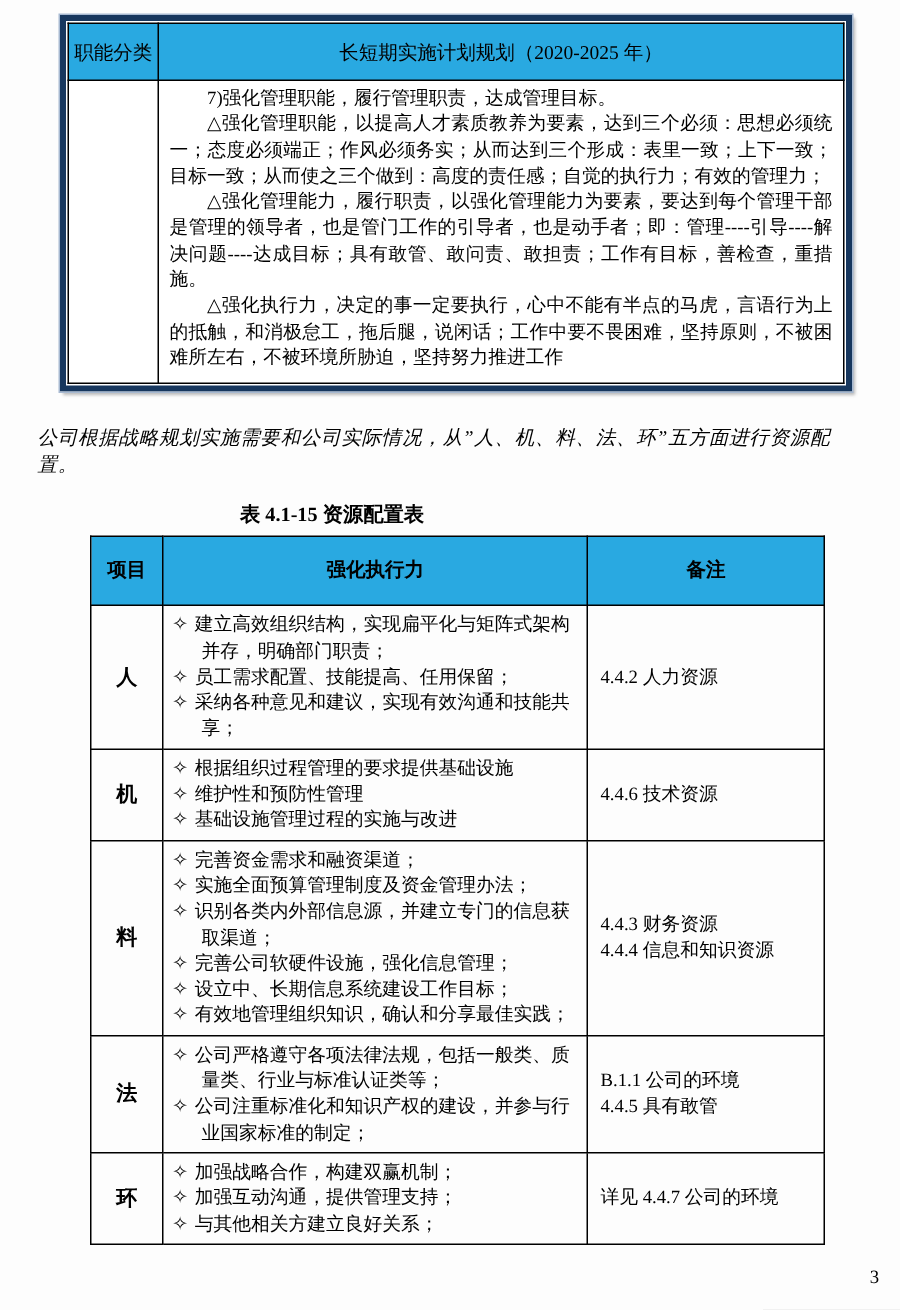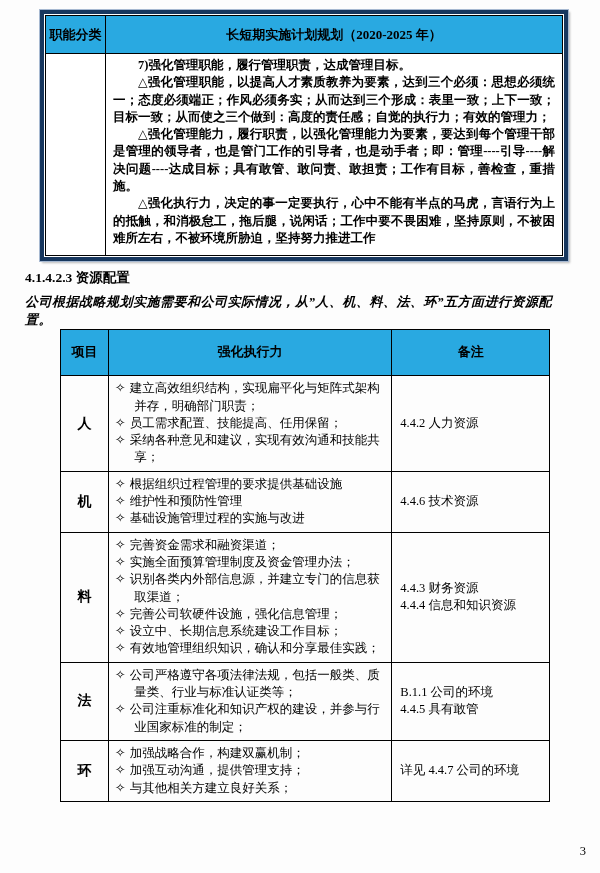--- a/index.html
+++ b/index.html
@@ -35,50 +35,49 @@
     box-shadow:2px 2px 2px rgba(60,60,60,.35);
     background:#fff;
     padding:1px;
   }
   table { border-collapse:collapse; }
   .plan-table { width:100%; }
   .plan-table th {
     background:#29a9e1;
     border:1px solid #000;
     font-size:13px;
-    font-weight:bold;
+    font-weight:normal;
     padding:2px 1px;
     height:38px;
     line-height:1.35;
     text-align:center;
     vertical-align:middle;
   }
   .plan-table th.cat-col { width:60px; }
   .plan-table td { border:1px solid #000; vertical-align:top; }
   .plan-table td.cat-cell { width:60px; }
   .plan-table td.plan-cell {
     padding:3px 7px 8px 7px;
     font-size:12.5px;
     line-height:17.3px;
     text-align:justify;
   }
-  .tpara { text-indent:2em;font-weight:bold; }
+  .tpara { text-indent:2em; }
 
   
   .section-heading {
     margin:8px 0 0 25px;
     font-size:13.5px;
     font-weight:bold;
   }
   .intro-text {
-    margin:6px 25px 0 25px;
+    margin:22px 25px 0 25px;
     font-size:13px;
     font-style:italic;
     letter-spacing:0.5px;
-    font-weight:bold;
   }
   .table-caption {
     margin:15px 0 5px 160px;
     font-size:13.5px;
     font-weight:bold;
   }
 
   
   .res-table { margin-left:60px; width:490px; font-size:12.5px; }
   .res-table th, .res-table td { border:1px solid #000; }
@@ -141,24 +140,24 @@
               <div class="tpara">7)强化管理职能，履行管理职责，达成管理目标。</div>
               <div class="tpara">△强化管理职能，以提高人才素质教养为要素，达到三个必须：思想必须统一；态度必须端正；作风必须务实；从而达到三个形成：表里一致；上下一致；目标一致；从而使之三个做到：高度的责任感；自觉的执行力；有效的管理力；</div>
               <div class="tpara">△强化管理能力，履行职责，以强化管理能力为要素，要达到每个管理干部是管理的领导者，也是管门工作的引导者，也是动手者；即：管理----引导----解决问题----达成目标；具有敢管、敢问责、敢担责；工作有目标，善检查，重措施。</div>
               <div class="tpara">△强化执行力，决定的事一定要执行，心中不能有半点的马虎，言语行为上的抵触，和消极怠工，拖后腿，说闲话；工作中要不畏困难，坚持原则，不被困难所左右，不被环境所胁迫，坚持努力推进工作</div>
             </td>
         </tr>
       </tbody>
     </table>
   </div>
 
-  <div class="section-heading">4.1.4.2.3 资源配置</div>
 
   <div class="intro-text">公司根据战略规划实施需要和公司实际情况，从”人、机、料、法、环”五方面进行资源配置。</div>
 
+  <div class="table-caption">表 4.1-15 资源配置表</div>
 
   <table class="res-table">
     <colgroup>
         <col class="c-item">
         <col class="c-plan">
         <col class="c-note">
       </colgroup>
     <thead>
       <tr>
         <th>项目</th>

